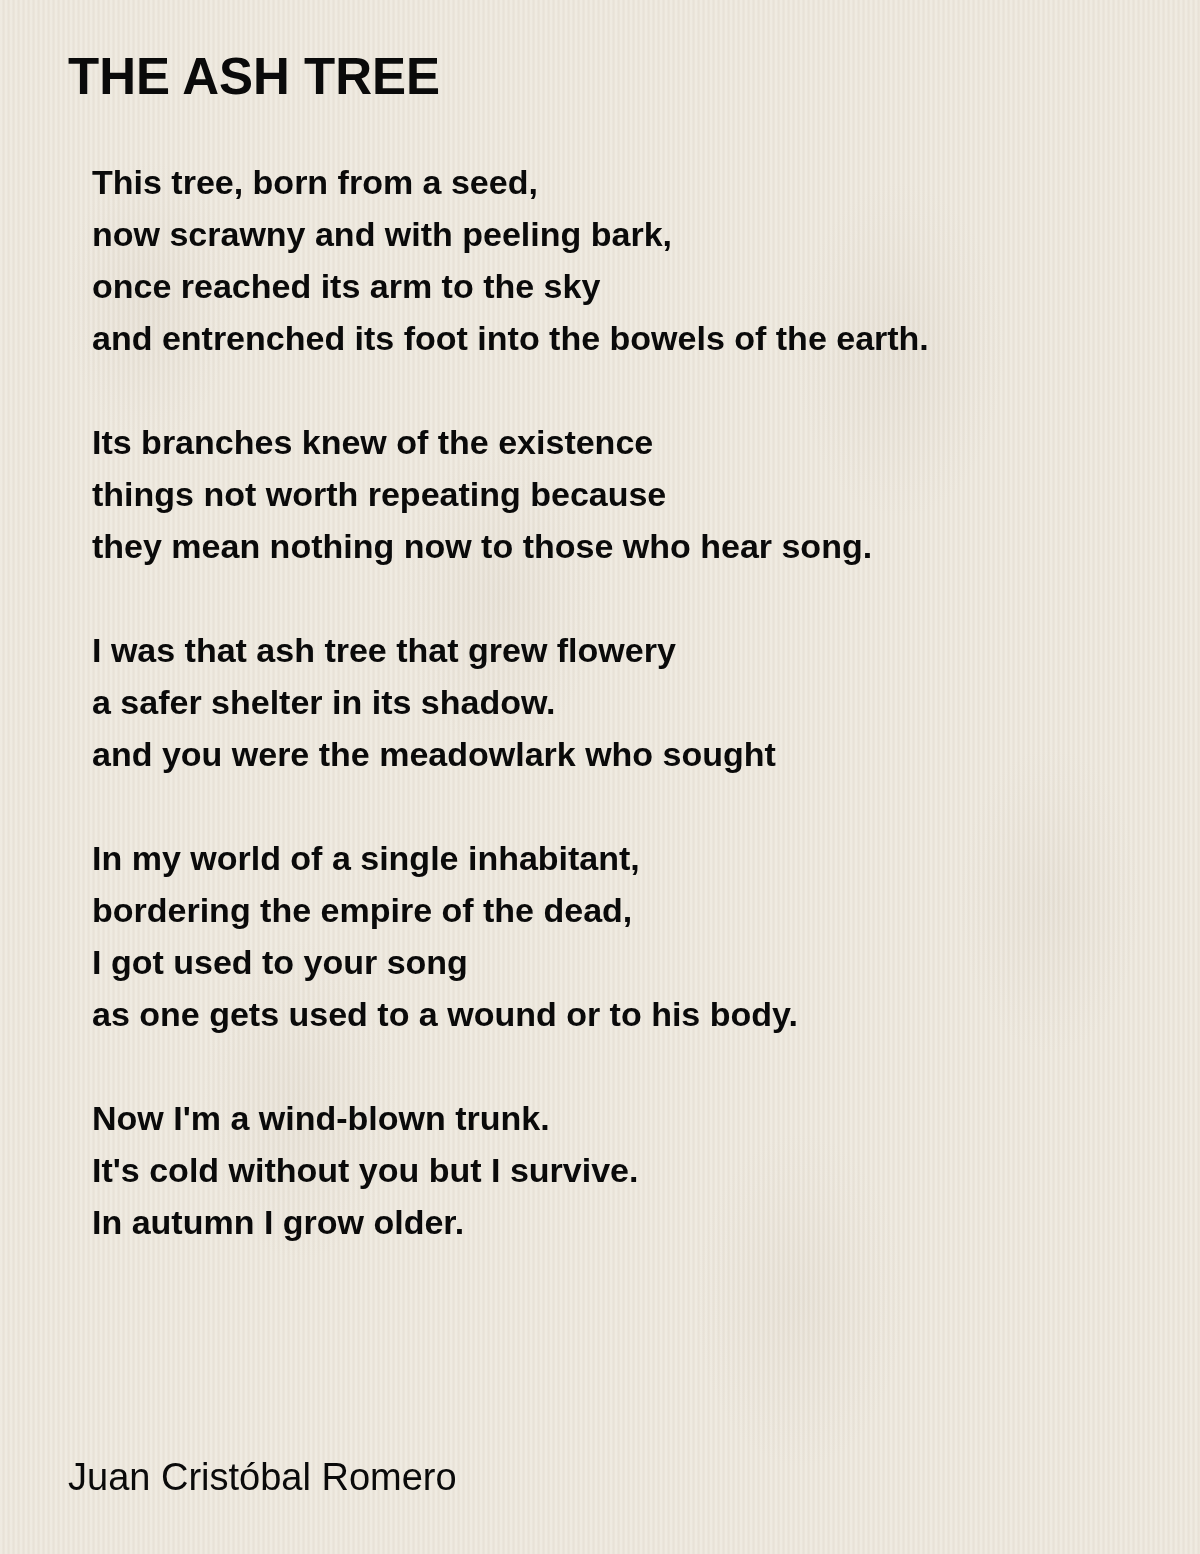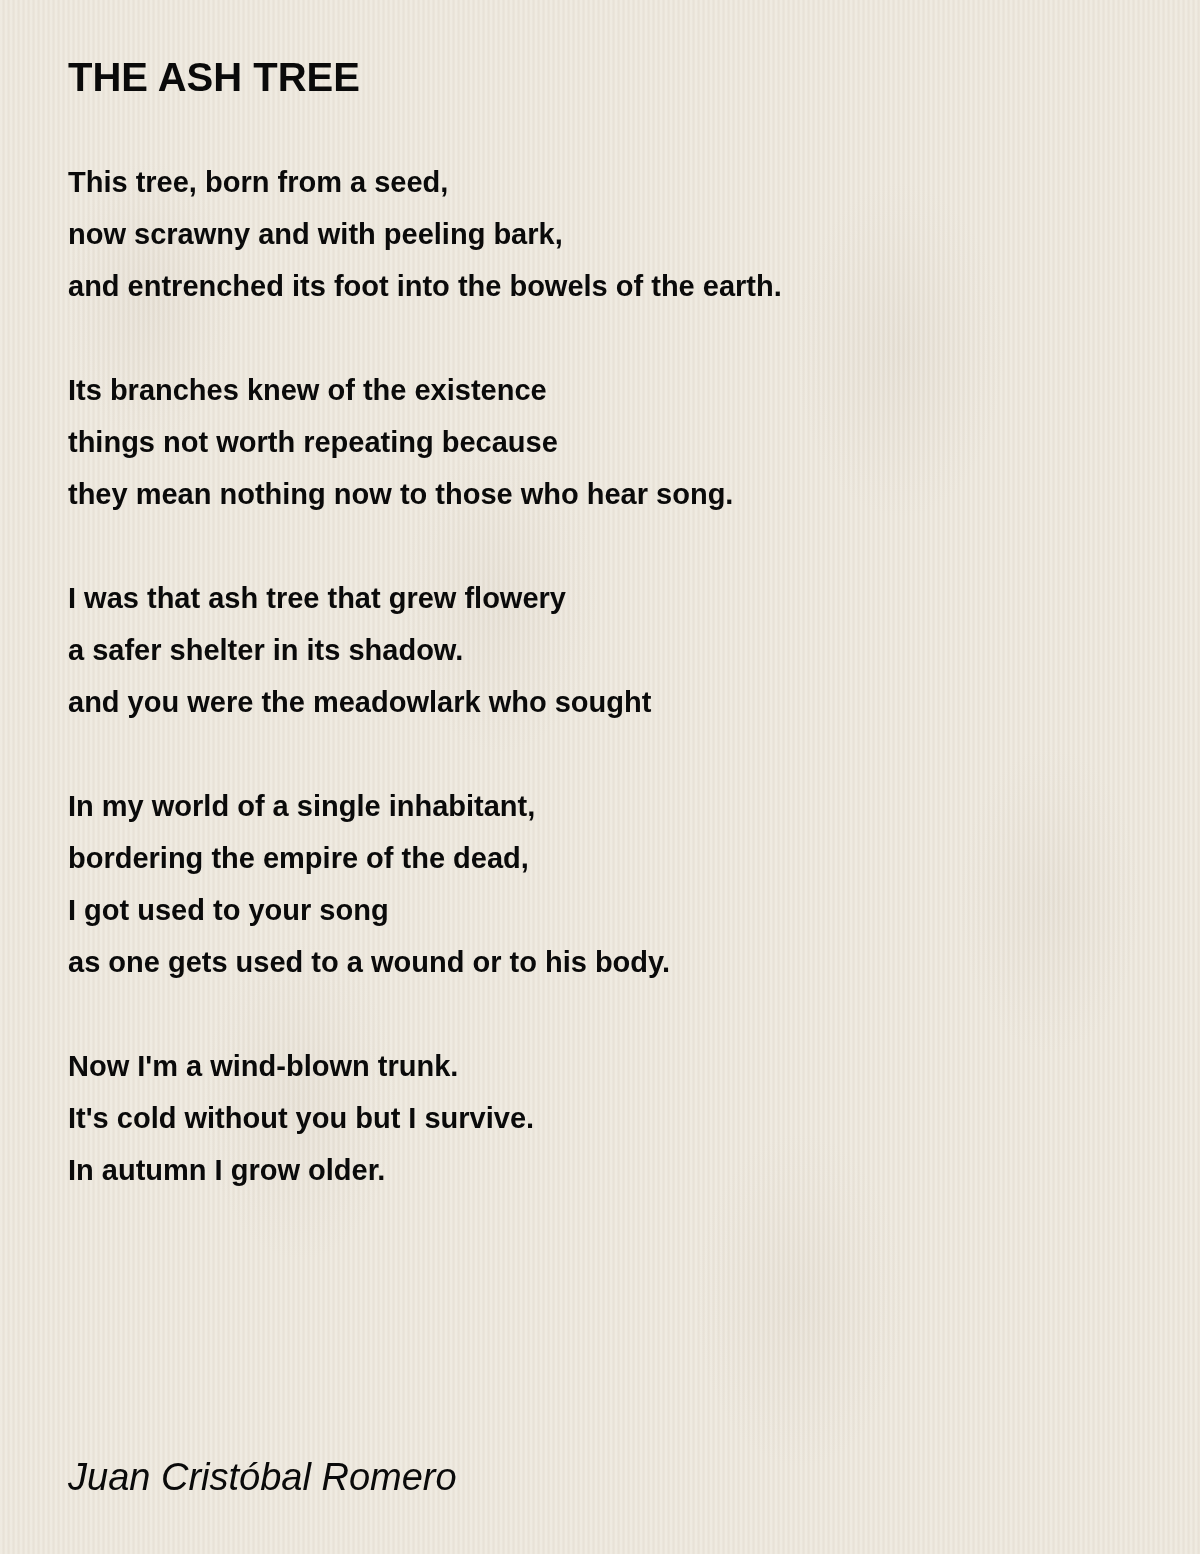--- a/index.html
+++ b/index.html
@@ -20,55 +20,56 @@
     color: #0a0a0a;
     position: relative;
   }
   .poem {
     position: absolute;
     left: 68px;
     top: 52px;
     width: 1080px;
   }
   .title {
-    font-size: 40px;
+    font-size: 51px;
     font-weight: bold;
     line-height: 50px;
     margin: 0 0 54px 0;
     letter-spacing: 0px;
   }
   .stanza {
     margin: 0 0 52px 0;
   }
   .line {
-    font-size: 29px;
+    font-size: 34px;
     font-weight: bold;
     line-height: 52px;
     white-space: nowrap;
     height: 52px;
+    margin-left: 24px;
   }
   .author {
     position: absolute;
     left: 68px;
     top: 1452px;
     font-size: 38px;
-    font-style: italic;
     line-height: 50px;
     font-weight: normal;
   }
 </style>
 </head>
 <body>
 
 <div class="poem">
   <div class="title">THE ASH TREE</div>
 
   <div class="stanza">
     <div class="line">This tree, born from a seed,</div>
     <div class="line">now scrawny and with peeling bark,</div>
+    <div class="line">once reached its arm to the sky</div>
     <div class="line">and entrenched its foot into the bowels of the earth.</div>
   </div>
 
   <div class="stanza">
     <div class="line">Its branches knew of the existence</div>
     <div class="line">things not worth repeating because</div>
     <div class="line">they mean nothing now to those who hear song.</div>
   </div>
 
   <div class="stanza">

